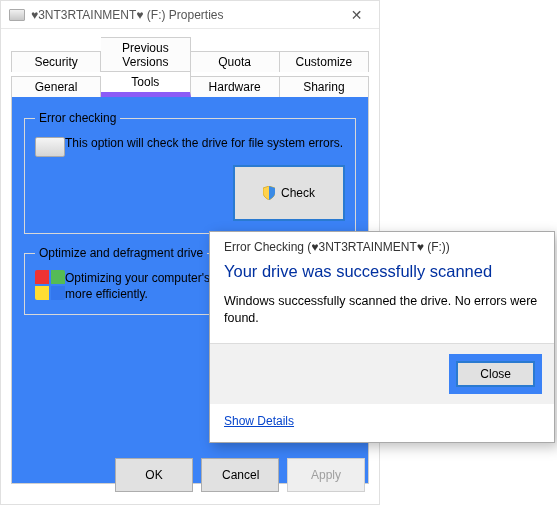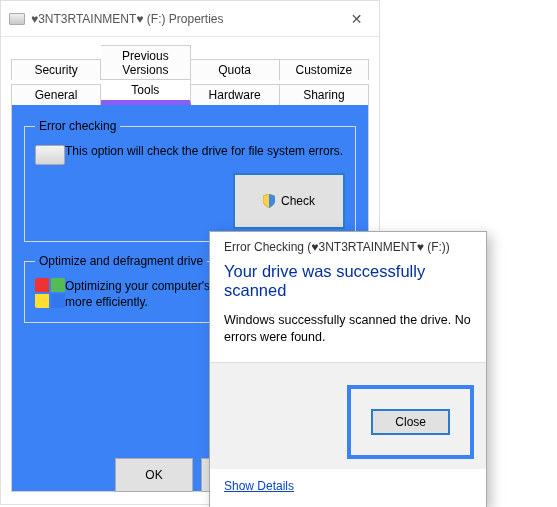--- a/index.html
+++ b/index.html
@@ -16,21 +16,21 @@
   
   .prop-win {
     position: absolute;
     left: 0; top: 0;
     width: 380px;
     height: 505px;
     background: #fff;
     border: 1px solid #e0e0e0;
   }
   .titlebar {
-    height: 36px;
+    height: 28px;
     display: flex;
     align-items: center;
     padding: 0 0 0 8px;
     border-bottom: 1px solid #e8e8e8;
   }
   .tb-icon {
     width: 16px; height: 12px;
     margin-right: 6px;
     background: linear-gradient(#f0f0f0,#c8c8c8);
     border: 1px solid #aaa;
@@ -142,21 +142,21 @@
     display: flex;
     gap: 8px;
   }
   .footer-btns button { width: 78px; }
 
   
   .dlg {
     position: absolute;
     left: 209px;
     top: 231px;
-    width: 278px;
+    width: 346px;
     background: #fff;
     border: 1px solid #a9a9a9;
     box-shadow: 4px 4px 12px rgba(0,0,0,.25);
   }
   .dlg-title {
     padding: 8px 12px 2px 14px;
     font-size: 12px;
     color: #333;
   }
   .dlg-head {
@@ -170,24 +170,23 @@
     line-height: 1.35;
   }
   .dlg-btnbar {
     border-top: 1px solid #dcdcdc;
     background: #f1f1f1;
     padding: 10px 12px;
     display: flex;
     justify-content: flex-end;
   }
   .hl-wrap {
-    border: 4px solid #3b82f6;
-    padding: 20px;
+    border: 7px solid #3b82f6;
+    padding: 0;
     display: inline-block;
-    margin-top: 12px;
   }
   .close-btn {
     font: inherit;
     padding: 4px 22px;
     border: 2px solid #2a7ad0;
     background: #e1e1e1;
   }
   .dlg-link {
     display: block;
     padding: 10px 30px 14px 14px;

